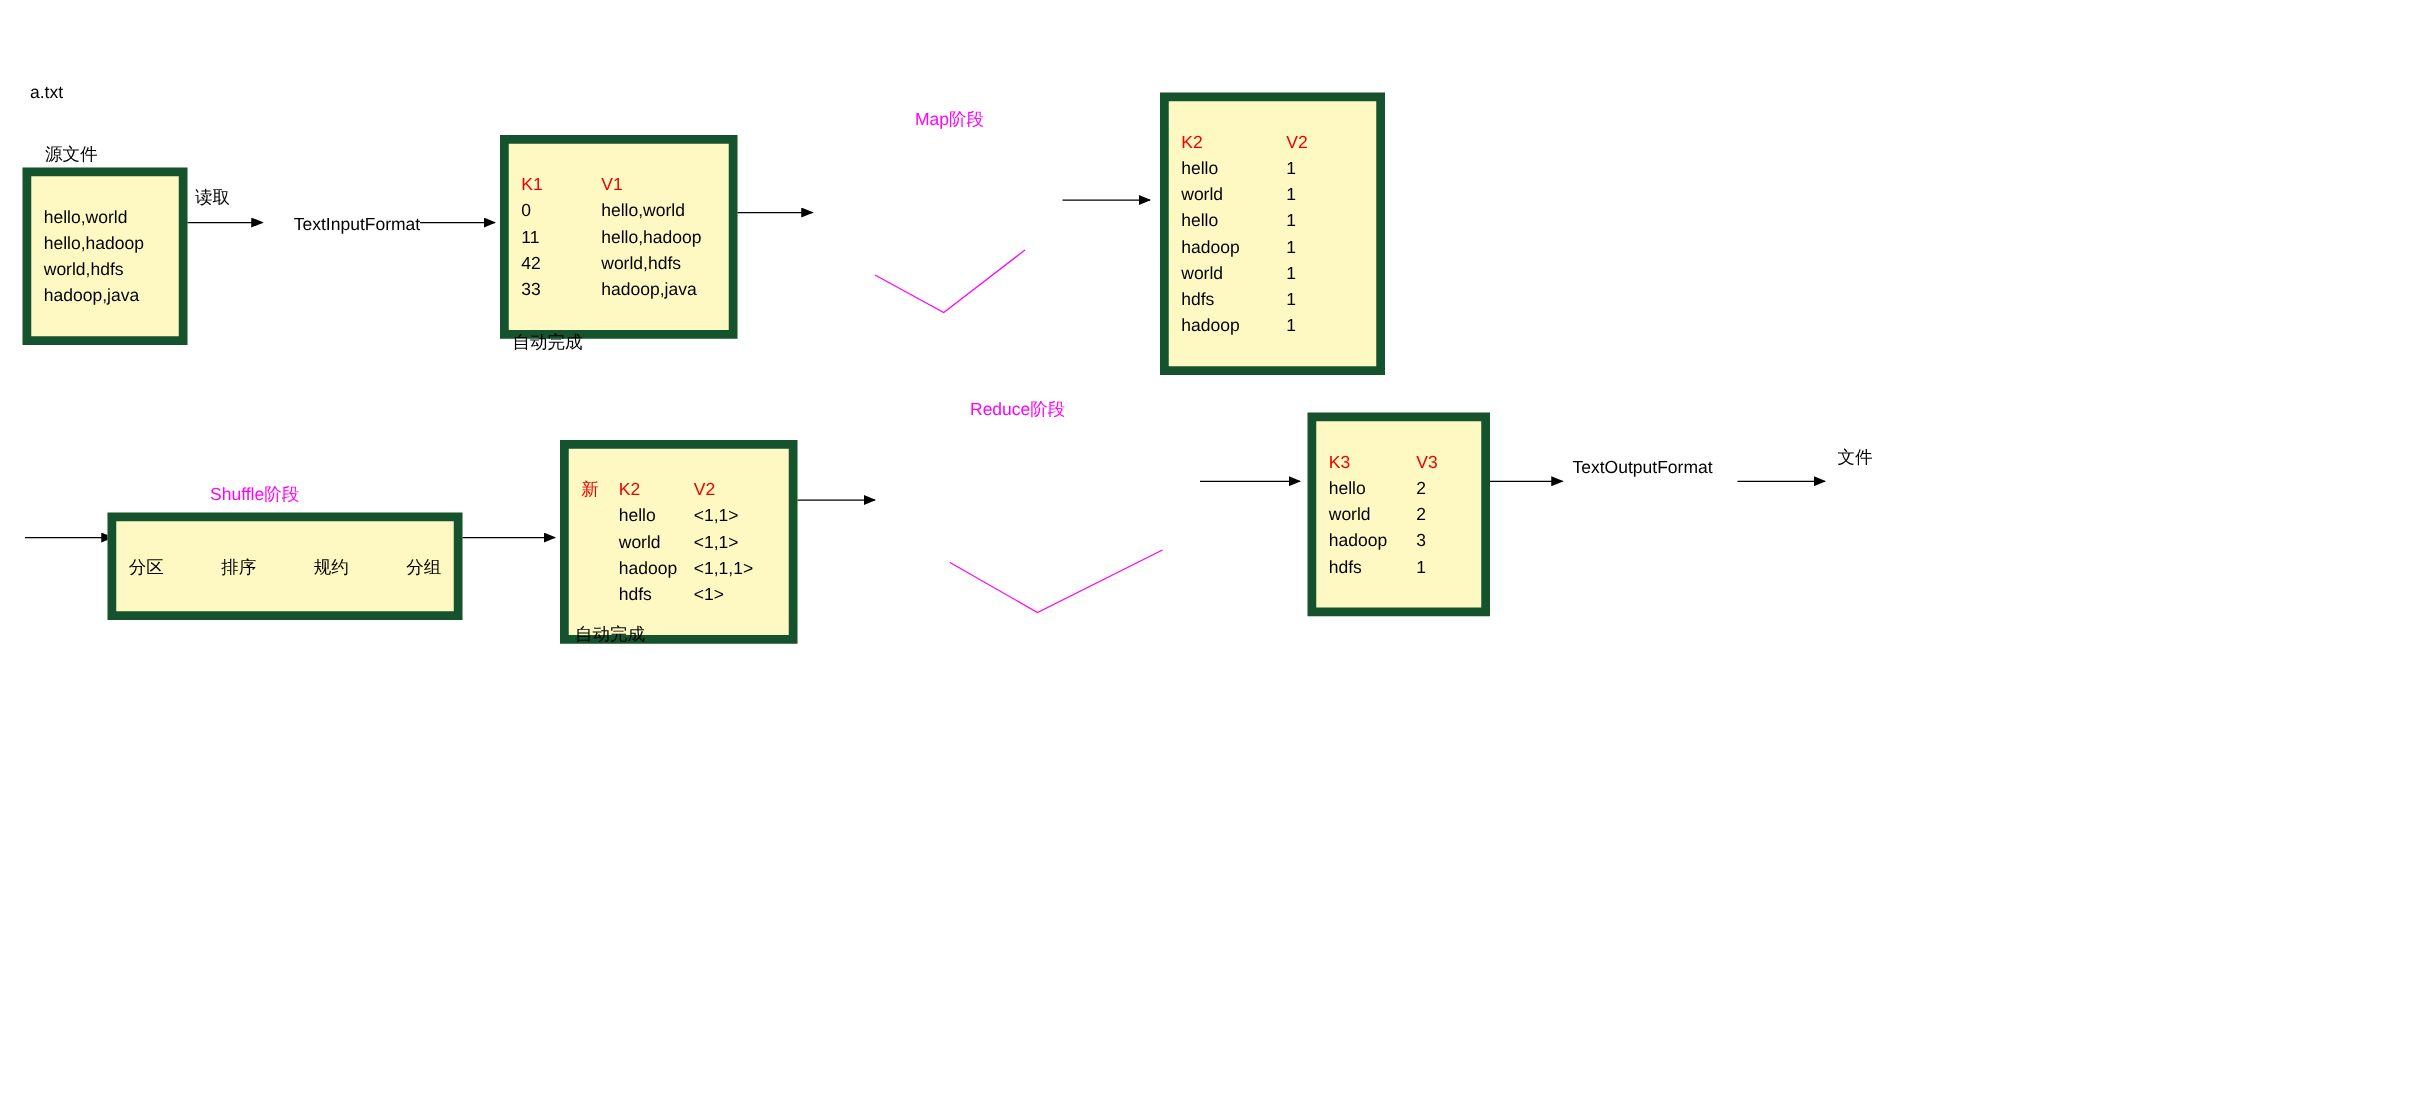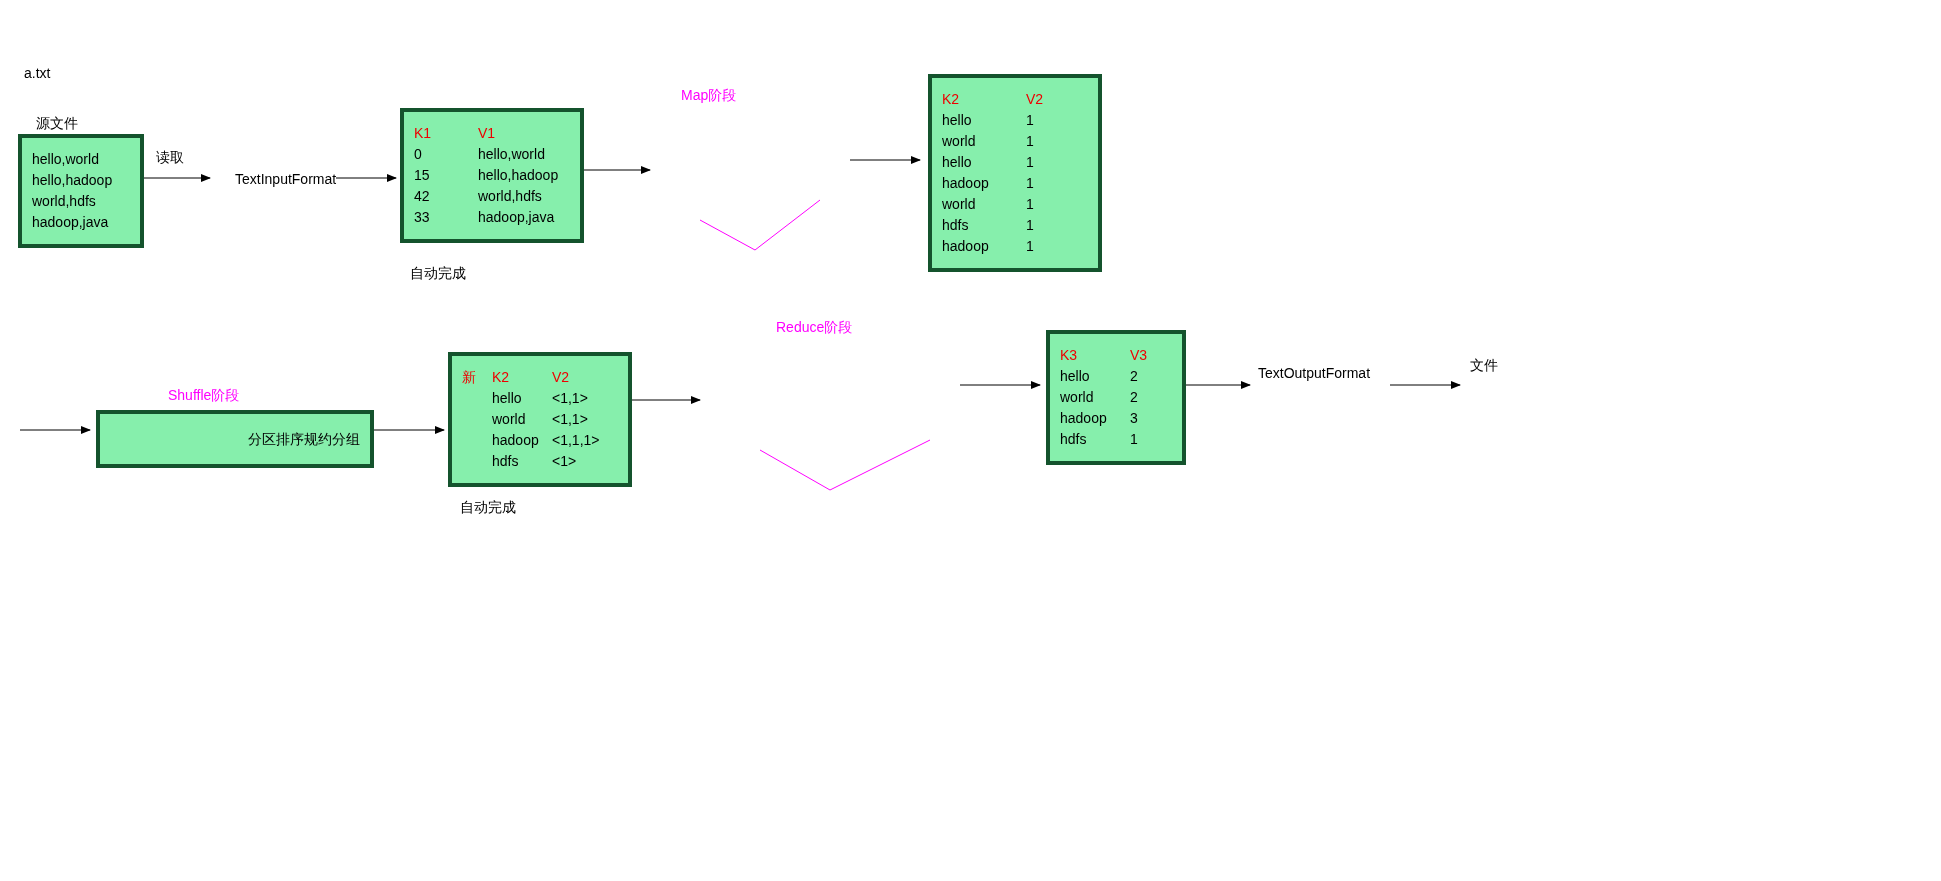--- a/index.html
+++ b/index.html
@@ -1,17 +1,17 @@
 <!DOCTYPE html>
 <html><head>
 <meta charset="utf-8">
 <style>
   html,body{margin:0;padding:0;background:#fff;font-family:Arial,"Microsoft YaHei",sans-serif;font-size:14px;color:#000}
   .canvas{position:relative;width:1561px;height:881px}
-  .box{position:absolute;border:4px solid #14532d;padding:11px 10px;background:#86efac;line-height:1.5}
+  .box{position:absolute;border:7px solid #14532d;padding:22px 10px;background:#fef9c3;line-height:1.5}
   .lbl{position:absolute;line-height:1.4}
   .red{color:#e00}
   .pink{color:#f0f}
   svg{position:absolute;left:0;top:0;pointer-events:none}
   .kvhead{display:flex}
   .kvhead span{display:inline-block}
   .row{display:flex}
   .row span{display:inline-block}
 </style>
 </head>
@@ -61,35 +61,35 @@
   <div class="box" style="left:400px;top:108px;width:156px">
     <div class="kvhead">
       <span class="red" style="width:64px">K1</span>
       <span class="red">V1</span>
     </div>
     <div class="row">
         <span style="width:64px">0</span>
         <span>hello,world</span>
       </div>
     <div class="row">
-        <span style="width:64px">15</span>
+        <span style="width:64px">11</span>
         <span>hello,hadoop</span>
       </div>
     <div class="row">
         <span style="width:64px">42</span>
         <span>world,hdfs</span>
       </div>
     <div class="row">
         <span style="width:64px">33</span>
         <span>hadoop,java</span>
       </div>
   </div>
   <div class="lbl" style="left:410px;top:264px">自动完成</div>
 
-  <div class="lbl pink" style="left:681px;top:86px">Map阶段</div>
+  <div class="lbl pink" style="left:732px;top:86px">Map阶段</div>
 
   <div class="box" style="left:928px;top:74px;width:146px">
     <div class="kvhead">
       <span class="red" style="width:84px">K2</span>
       <span class="red">V2</span>
     </div>
     <div class="row">
         <span style="width:84px">hello</span>
         <span>1</span>
       </div>
@@ -113,21 +113,21 @@
         <span style="width:84px">hdfs</span>
         <span>1</span>
       </div>
     <div class="row">
         <span style="width:84px">hadoop</span>
         <span>1</span>
       </div>
   </div>
 
   <div class="lbl pink" style="left:168px;top:386px">Shuffle阶段</div>
-  <div class="box" style="left:96px;top:410px;width:250px;height:28px;display:flex;justify-content:flex-end;align-items:center">
+  <div class="box" style="left:86px;top:410px;width:250px;height:28px;display:flex;justify-content:space-between;align-items:center">
     <span>分区</span>
     <span>排序</span>
     <span>规约</span>
     <span>分组</span>
   </div>
 
   <div class="box" style="left:448px;top:352px;width:156px">
     <div class="kvhead">
       <span class="red" style="width:30px">新</span>
       <span class="red" style="width:60px">K2</span>

